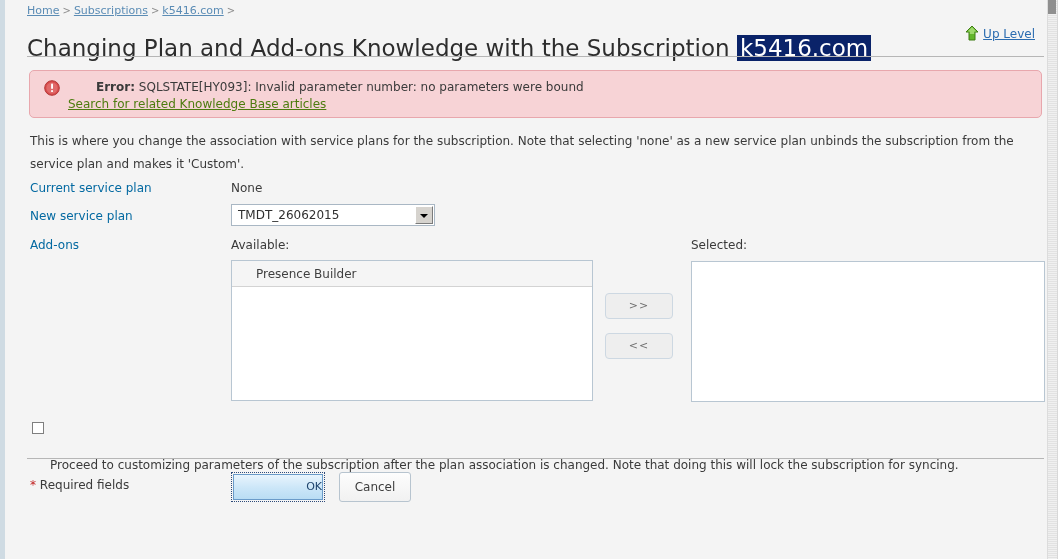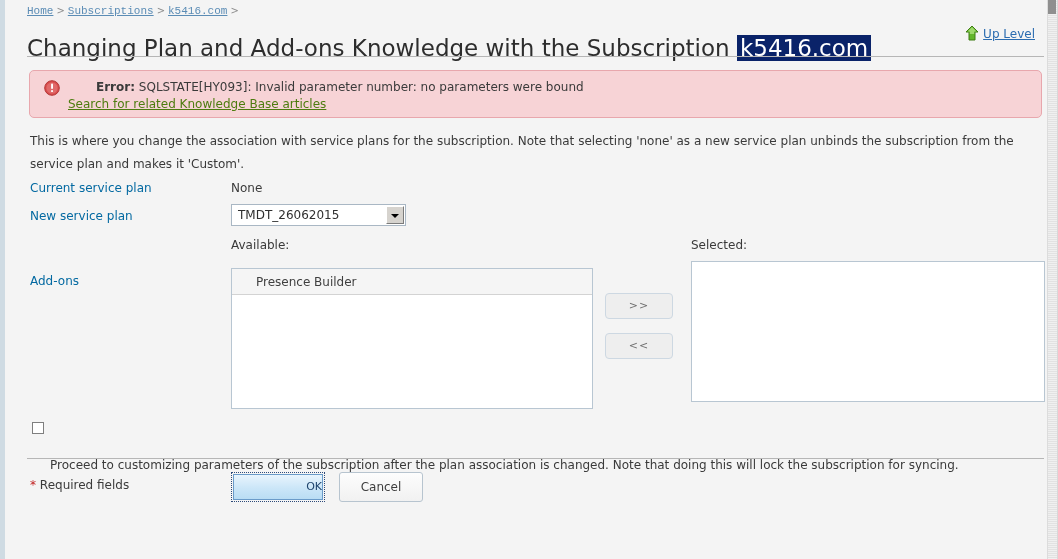--- a/index.html
+++ b/index.html
@@ -60,21 +60,20 @@
     left: 17px;
     top: 4px;
     font-size: 11px;
     color: #666666;
     white-space: nowrap;
     line-height: 13px;
   }
   .breadcrumb a {
     color: #5b8cb5;
     text-decoration: underline;
-    font-family: Liberation Mono, monospace;
   }
   .breadcrumb .sep {
     color: #8d8d8d;
     padding: 0 3px;
     font-size: 10px;
   }
 
   
   .title-row {
     position: absolute;
@@ -193,37 +192,37 @@
   .form-value {
     position: absolute;
     left: 221px;
     font-size: 12px;
     color: #3a3a3a;
     white-space: nowrap;
   }
   #label-current { top: 181px; }
   #value-current { top: 181px; }
   #label-new     { top: 209px; }
-  #label-addons  { top: 238px; margin-top: 36px; }
+  #label-addons  { top: 238px; }
   #label-available { top: 238px; }
   #label-selected {
     position: absolute;
     left: 681px;
     top: 238px;
     font-size: 12px;
     color: #3a3a3a;
     white-space: nowrap;
   }
 
   
   .plan-select {
     position: absolute;
     left: 221px;
     top: 204px;
-    width: 175px;
+    width: 204px;
     height: 22px;
     background: #ffffff;
     border: 1px solid #a9b7c4;
     box-sizing: border-box;
     padding-left: 28px;
   }
   .plan-select .value {
     position: absolute;
     left: 6px;
     top: 3px;
@@ -256,21 +255,21 @@
 
   
   .listbox {
     position: absolute;
     background: #ffffff;
     border: 1px solid #b8c6d2;
     box-sizing: border-box;
   }
   #available-list {
     left: 221px;
-    top: 268px;
+    top: 260px;
     width: 362px;
     height: 141px;
   }
   #selected-list {
     left: 681px;
     top: 261px;
     width: 354px;
     height: 141px;
   }
   .list-item {
@@ -364,21 +363,21 @@
     background: linear-gradient(180deg, #e8f4fd 0%, #cbe6f8 55%, #b9ddf4 100%);
     font-size: 11px;
     color: #20456e;
     text-align: right;
     line-height: 24px;
   }
   .cancel-button {
     position: absolute;
     left: 329px;
     top: 472px;
-    width: 84px;
+    width: 72px;
     height: 30px;
     box-sizing: border-box;
     border: 1px solid #b7c4cf;
     border-radius: 3px;
     background: linear-gradient(180deg, #fdfdfd 0%, #f1f1f1 100%);
     font-size: 12px;
     color: #3d3d3d;
     text-align: center;
     line-height: 28px;
   }

